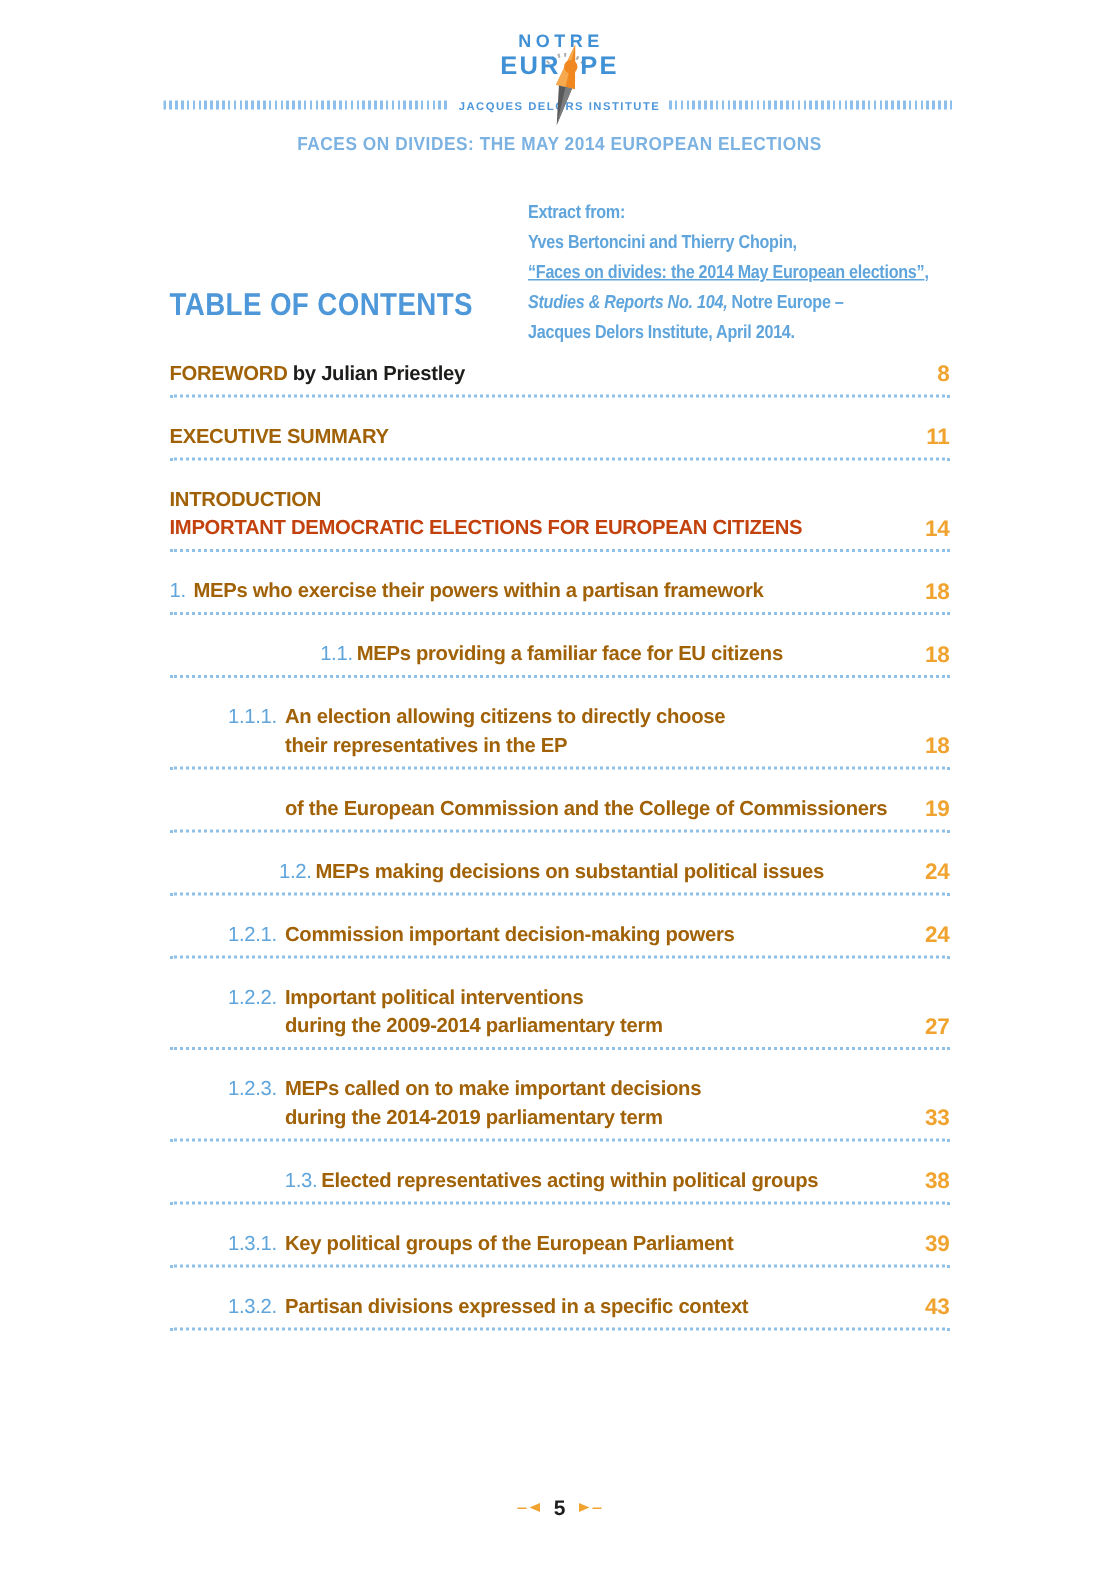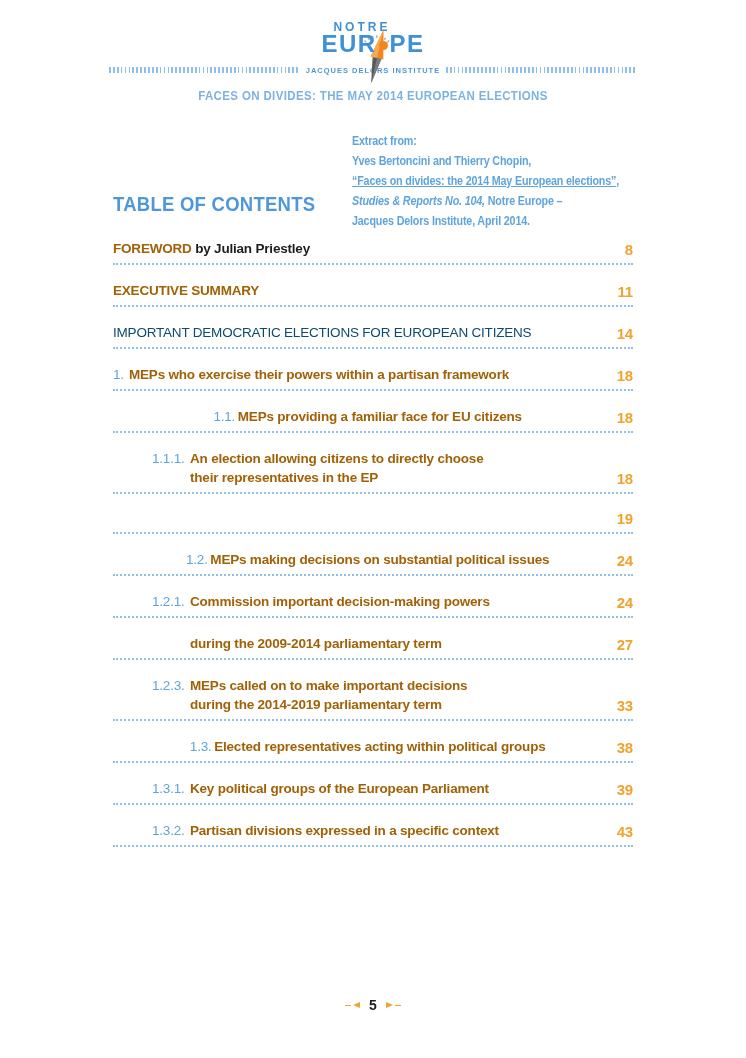--- a/index.html
+++ b/index.html
@@ -12,21 +12,21 @@
 
   
   .masthead { position:absolute; top:0; left:0; right:0; height:110px; }
   .logo { position:absolute; top:21px; left:0; right:0; text-align:center; }
   .logo-inner { display:inline-block; text-align:left; position:relative; }
   .logo-notre {
     font-size:12px; font-weight:700; letter-spacing:3px; color:#3f90d4;
     padding-left:12px; line-height:12px;
   }
   .logo-europe {
-    font-size:24px; font-weight:700; letter-spacing:1.5px; color:#3f90d4;
+    font-size:17px; font-weight:700; letter-spacing:1.5px; color:#3f90d4;
     line-height:22px; position:relative; z-index:4;text-align:center;
   }
   .logo-dot {
     display:inline-block; width:9px; height:9px; border-radius:50%;
     background:#f1871f; margin:0 2px 1px 2px; vertical-align:middle;
     position:relative; z-index:5;
   }
   .needle {
     position:absolute; top:25px; left:50%; margin-left:-11px; z-index:3;
     pointer-events:none;
@@ -75,21 +75,21 @@
   .toc-line { white-space:nowrap; }
   .level-1 { padding-left:13px;text-align:center; }
   .level-2 { padding-left:39px; }
   .toc-num { color:#5fa5dc; font-weight:400; display:inline-block; }
   .level-0 .toc-num { min-width:16px; }
   .level-1 .toc-num { min-width:27px; }
   .level-2 .toc-num { min-width:38px; }
   .level-2 .toc-line.cont { padding-left:38px; }
   .seg-b  { font-weight:700; color:#a16207; }
   .seg-bi { font-weight:700; color:#1d1d1b; }
-  .seg-l  { font-weight:400; color:#0c4a6e; }
+  .seg-l  { font-weight:700; color:#c2410c; }
   .toc-page {
     color:#f0a32e; font-weight:700; font-size:15px; line-height:17px;
     margin-left:10px; flex:none;
   }
 
   
   .pager {
     position:absolute; left:0; right:0; top:995px; height:20px;
     display:flex; align-items:center; justify-content:center; gap:9px;
   }
@@ -149,20 +149,21 @@
         <span class="toc-page">8</span>
       </div>
       <div class="toc-row level-0">
         <div class="toc-main">
           <div class="toc-line"><span class="seg-b">EXECUTIVE SUMMARY</span></div>
         </div>
         <span class="toc-page">11</span>
       </div>
       <div class="toc-row level-0">
         <div class="toc-main">
+          <div class="toc-line"><span class="seg-b">INTRODUCTION</span></div>
           <div class="toc-line cont"><span class="seg-l">IMPORTANT DEMOCRATIC ELECTIONS FOR EUROPEAN CITIZENS</span></div>
         </div>
         <span class="toc-page">14</span>
       </div>
       <div class="toc-row level-0">
         <div class="toc-main">
           <div class="toc-line"><span class="toc-num">1.</span><span class="seg-b">MEPs who exercise their powers within a partisan framework</span></div>
         </div>
         <span class="toc-page">18</span>
       </div>
@@ -174,37 +175,39 @@
       </div>
       <div class="toc-row level-2">
         <div class="toc-main">
           <div class="toc-line"><span class="toc-num">1.1.1.</span><span class="seg-b">An election allowing citizens to directly choose</span></div>
           <div class="toc-line cont"><span class="seg-b">their representatives in the EP</span></div>
         </div>
         <span class="toc-page">18</span>
       </div>
       <div class="toc-row level-2">
         <div class="toc-main">
+          <div class="toc-line cont"><span class="seg-b">of the European Commission and the College of Commissioners</span></div>
         </div>
         <span class="toc-page">19</span>
       </div>
       <div class="toc-row level-1">
         <div class="toc-main">
           <div class="toc-line"><span class="toc-num">1.2.</span><span class="seg-b">MEPs making decisions on substantial political issues</span></div>
         </div>
         <span class="toc-page">24</span>
       </div>
       <div class="toc-row level-2">
         <div class="toc-main">
           <div class="toc-line"><span class="toc-num">1.2.1.</span><span class="seg-b">Commission important decision-making powers</span></div>
         </div>
         <span class="toc-page">24</span>
       </div>
       <div class="toc-row level-2">
         <div class="toc-main">
+          <div class="toc-line"><span class="toc-num">1.2.2.</span><span class="seg-b">Important political interventions</span></div>
           <div class="toc-line cont"><span class="seg-b">during the 2009-2014 parliamentary term</span></div>
         </div>
         <span class="toc-page">27</span>
       </div>
       <div class="toc-row level-2">
         <div class="toc-main">
           <div class="toc-line"><span class="toc-num">1.2.3.</span><span class="seg-b">MEPs called on to make important decisions</span></div>
           <div class="toc-line cont"><span class="seg-b">during the 2014-2019 parliamentary term</span></div>
         </div>
         <span class="toc-page">33</span>

